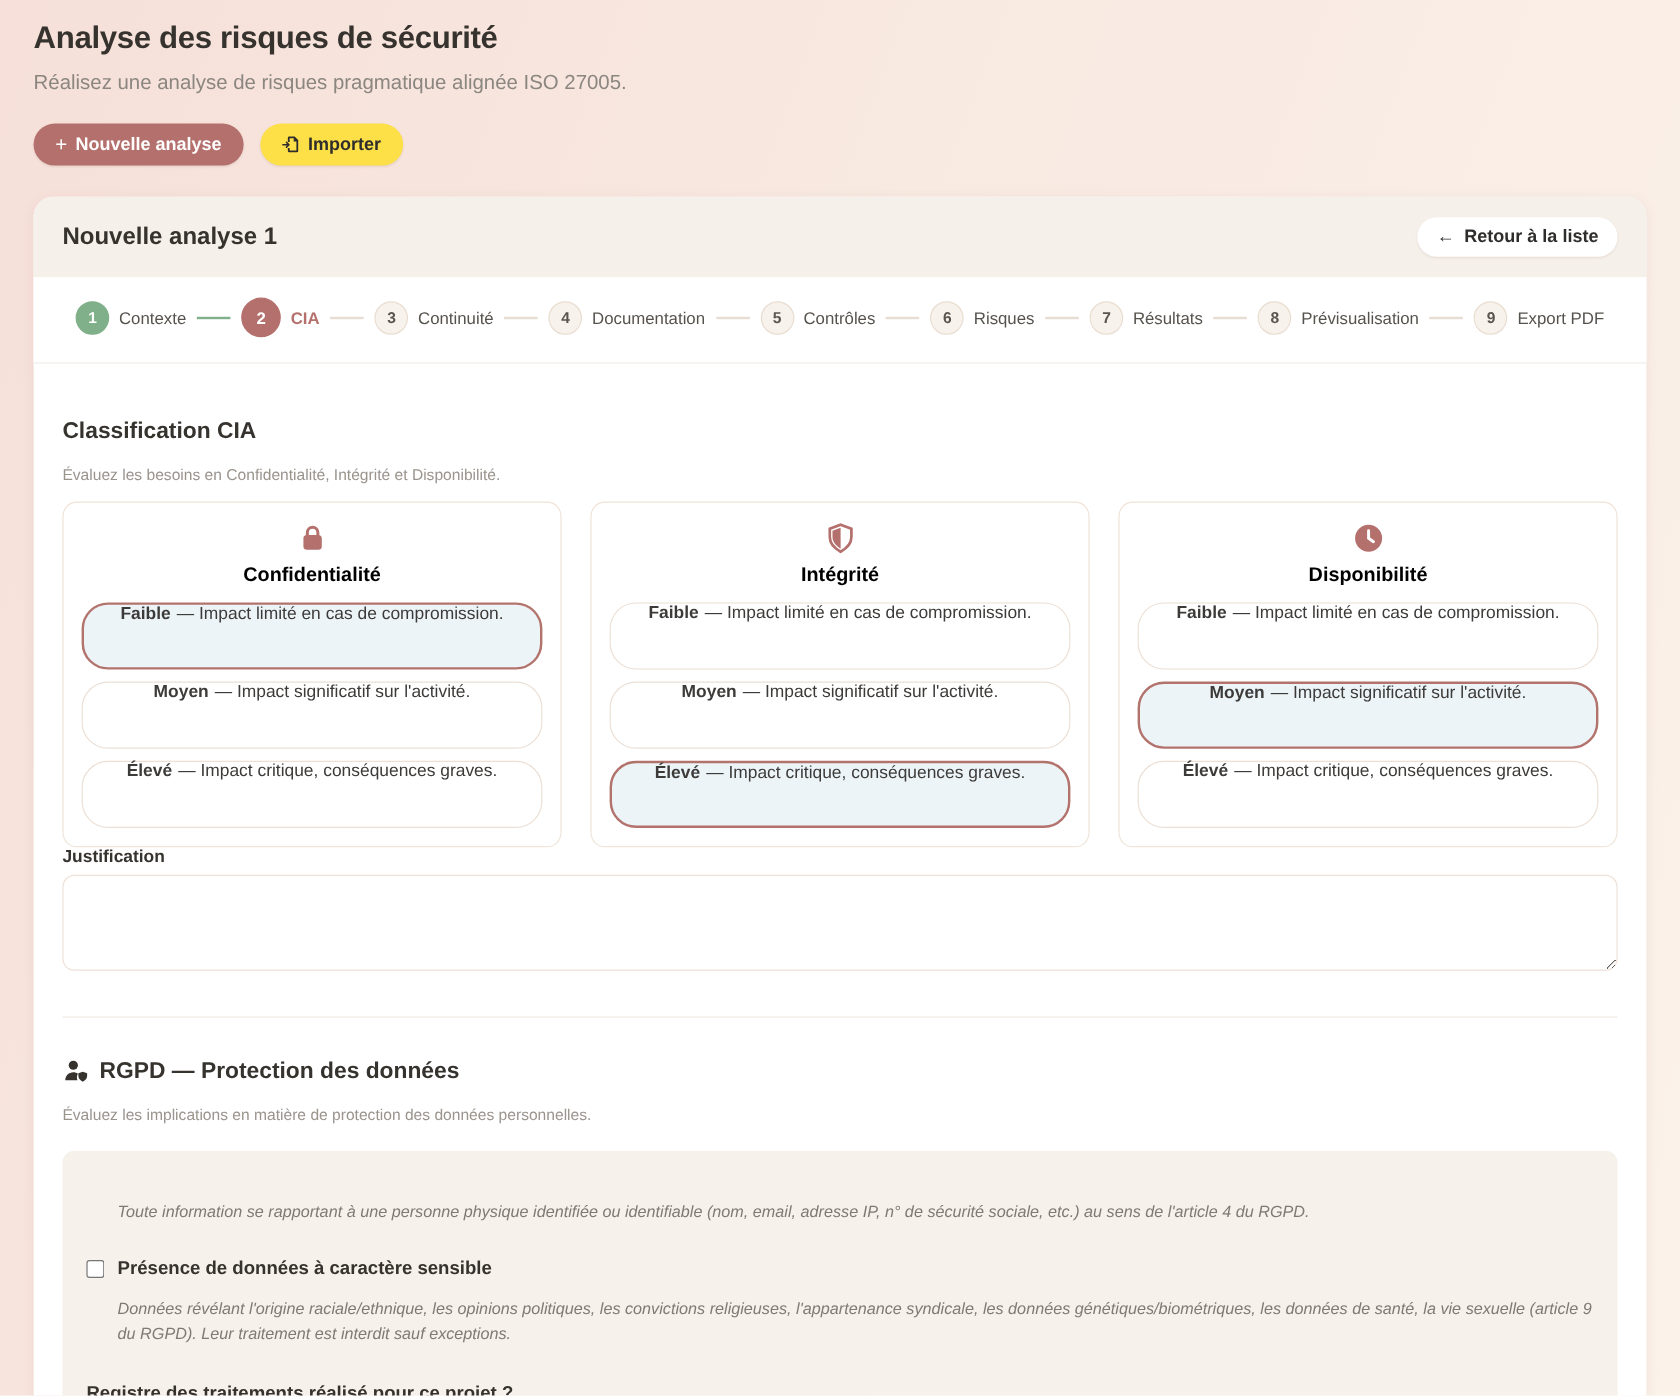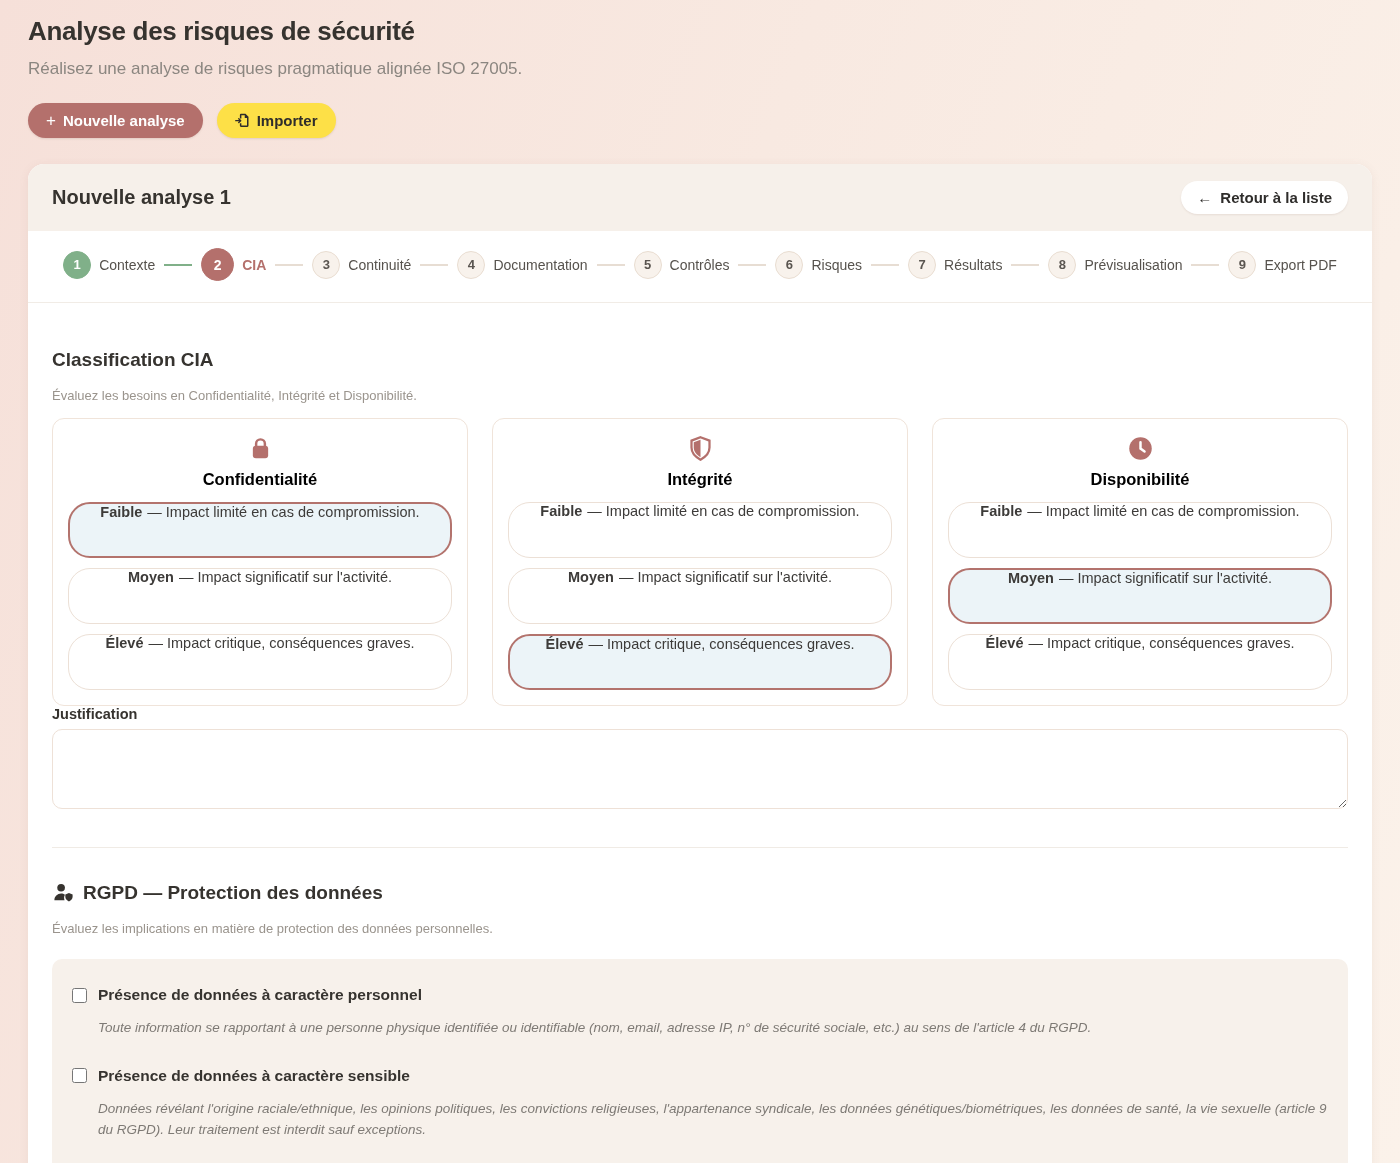--- a/index.html
+++ b/index.html
@@ -247,24 +247,20 @@
             <path d="M2.5 20c0-3.9 3.1-7 7-7 1.5 0 2.9.5 4 1.3-.6 1-.9 2.1-.9 3.3 0 .8.2 1.6.5 2.4H2.5z" fill="#36332f"></path>
             <path d="M17.7 12.6l3.8 1.4v2.4c0 2.2-1.5 3.9-3.8 4.9-2.3-1-3.8-2.7-3.8-4.9V14l3.8-1.4z" fill="#36332f"></path>
           </svg>
         </span>
         <span class="section-heading">RGPD — Protection des données</span>
       </div>
       <div class="section-sub">Évaluez les implications en matière de protection des données personnelles.</div>
 
       <div class="rgpd-panel">
         <div>
-            <div class="check-row">
-              <input type="checkbox" style="">
-              <span class="check-label">Présence de données à caractère personnel</span>
-            </div>
             <div class="check-desc">Toute information se rapportant à une personne physique identifiée ou identifiable (nom, email, adresse IP, n° de sécurité sociale, etc.) au sens de l'article 4 du RGPD.</div>
             <div class="check-row">
               <input type="checkbox" style="">
               <span class="check-label">Présence de données à caractère sensible</span>
             </div>
             <div class="check-desc last">Données révélant l'origine raciale/ethnique, les opinions politiques, les convictions religieuses, l'appartenance syndicale, les données génétiques/biométriques, les données de santé, la vie sexuelle (article 9 du RGPD). Leur traitement est interdit sauf exceptions.</div>
           </div>
 
         <div class="register-label">Registre des traitements réalisé pour ce projet ?</div>
 

